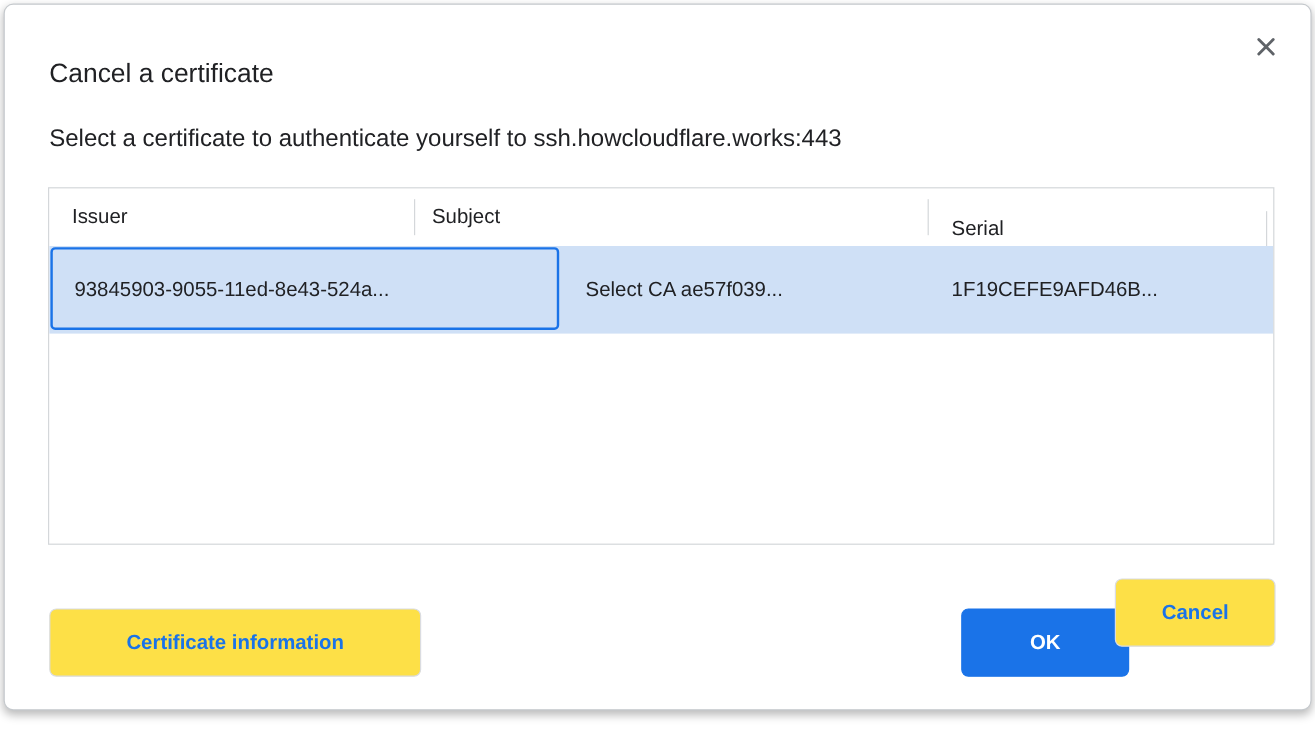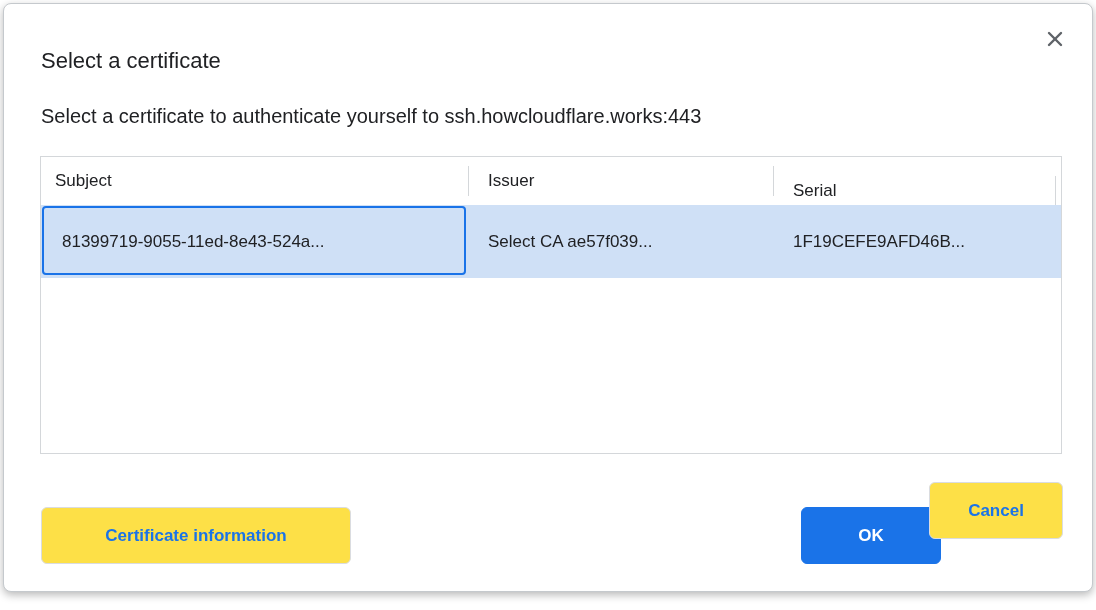--- a/index.html
+++ b/index.html
@@ -122,33 +122,33 @@
 
 <div class="dialog">
 
   <button class="close-btn">
     <svg width="18" height="18" viewBox="0 0 18 18">
       <line x1="3" y1="3" x2="15" y2="15" stroke="#5f6368" stroke-width="2.4" stroke-linecap="round"></line>
       <line x1="15" y1="3" x2="3" y2="15" stroke="#5f6368" stroke-width="2.4" stroke-linecap="round"></line>
     </svg>
   </button>
 
-  <div class="dialog-title">Select a certificate</div>
+  <div class="dialog-title">Cancel a certificate</div>
   <div class="dialog-subtitle">Select a certificate to authenticate yourself to ssh.howcloudflare.works:443</div>
 
   <div class="cert-table">
     <div class="thead">
+      <div class="th th-issuer">Issuer</div>
       <div class="th th-subject">Subject</div>
-      <div class="th th-issuer">Issuer</div>
       <div class="th th-serial">Serial</div>
       <div class="th th-gutter"></div>
     </div>
     <div class="trow selected">
       <div class="focus-ring"></div>
-      <div class="td td-subject">81399719-9055-11ed-8e43-524a...</div>
+      <div class="td td-subject">93845903-9055-11ed-8e43-524a...</div>
       <div class="td td-issuer">Select CA ae57f039...</div>
       <div class="td td-serial">1F19CEFE9AFD46B...</div>
     </div>
     <div></div>
   </div>
 
   <button class="btn btn-outline btn-cert-info">Certificate information</button>
   <button class="btn btn-primary btn-ok">OK</button>
   <button class="btn btn-outline btn-cancel">Cancel</button>
 

